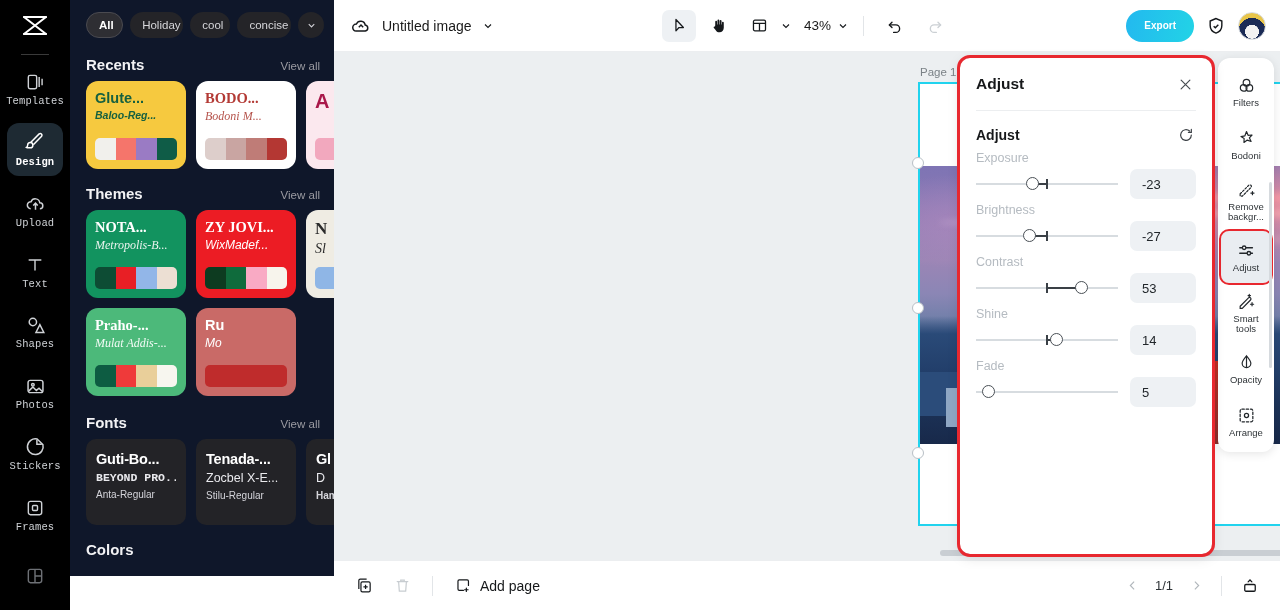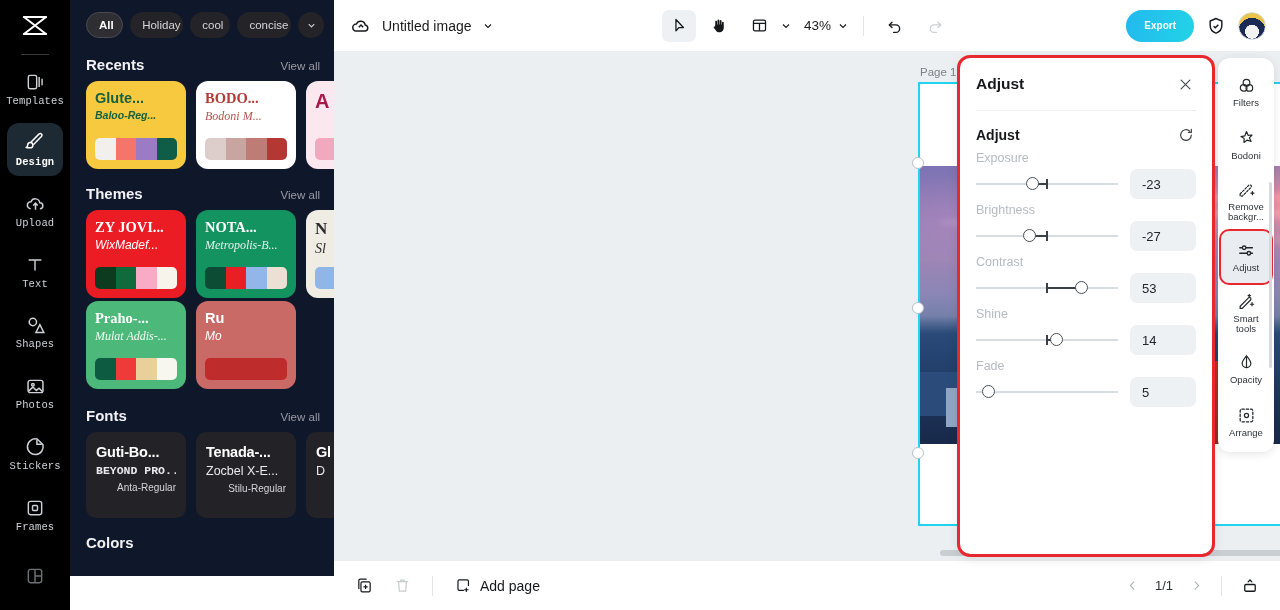--- a/index.html
+++ b/index.html
@@ -56,21 +56,21 @@
   .c-t2 { font-size: 10.5px; line-height: 1.2; margin-top: 3px; white-space: nowrap; overflow: hidden; font-style: italic; }
   .sw { position:absolute; left:9px; right:9px; bottom:9px; height: 22px; border-radius: 5px; overflow:hidden; display:flex; }
   .sw i { flex:1; display:block; }
 
   .fcard {
     width: 100px; height: 86px; border-radius: 10px; flex: 0 0 100px;
     background: #232327; padding: 12px 10px 0 10px; overflow:hidden; cursor:pointer;
   }
   .f1 { font-size: 14.5px; font-weight: 800; color: #fff; white-space:nowrap; overflow:hidden; letter-spacing:-.2px;}
   .f2 { font-size: 12.5px; color: #eaeaee; margin-top: 4px; white-space:nowrap; overflow:hidden; }
-  .f3 { font-size: 10px; color: #d4d4da; margin-top: 5px; white-space:nowrap; overflow:hidden;text-align:right; }
+  .f3 { font-size: 10px; color: #d4d4da; margin-top: 5px; white-space:nowrap; overflow:hidden; }
 
   
   .main { flex: 1; position: relative; background: #eceff1; height: 610px; }
 
   .topbar {
     position:absolute; top:0; left:0; right:0; height: 52px; background:#fff;
     display:flex; align-items:center; border-bottom: 1px solid #eceef0; z-index: 20;
   }
   .tb-left { display:flex; align-items:center; gap: 10px; padding-left: 16px; }
   .doc-title { font-size: 14px; color: #1a1a1a; }
@@ -352,55 +352,55 @@
           </div>
       </div>
 
     </div>
 
     <div class="sec-head" style="padding-top:16px">
       <span class="sec-title">Themes</span>
       <span class="sec-view">View all</span>
     </div>
     <div class="row">
+      <div class="card" style="background:#12935f">
+        <div class="c-pad">
+          <div class="c-t1" style="color:#fff;font-family:'Liberation Serif',serif">NOTA...</div>
+          <div class="c-t2" style="color:#eaf3ee;font-family:'Liberation Serif',serif;font-size:12px">Metropolis-B...</div>
+        </div>
+        <div class="sw">
+          <i style="background:#0d4c34"></i>
+            <i style="background:#e81f25"></i>
+            <i style="background:#92b6e8"></i>
+            <i style="background:#ecdfd3"></i>
+        </div>
+      </div>
       <div class="card" style="background:#ec1c24">
         <div class="c-pad">
           <div class="c-t1" style="color:#fff;font-family:'Liberation Serif',serif">ZY JOVI...</div>
           <div class="c-t2" style="color:#fff;font-size:12px">WixMadef...</div>
         </div>
         <div class="sw">
           <i style="background:#0d3b20"></i>
             <i style="background:#0f6b3c"></i>
             <i style="background:#f9aac4"></i>
             <i style="background:#f7f4ec"></i>
         </div>
       </div>
-      <div class="card" style="background:#12935f">
-        <div class="c-pad">
-          <div class="c-t1" style="color:#fff;font-family:'Liberation Serif',serif">NOTA...</div>
-          <div class="c-t2" style="color:#eaf3ee;font-family:'Liberation Serif',serif;font-size:12px">Metropolis-B...</div>
-        </div>
-        <div class="sw">
-          <i style="background:#0d4c34"></i>
-            <i style="background:#e81f25"></i>
-            <i style="background:#92b6e8"></i>
-            <i style="background:#ecdfd3"></i>
-        </div>
-      </div>
       <div class="card" style="background:#efece3">
         <div class="c-pad">
           <div class="c-t1" style="color:#2b2b2b;font-family:'Liberation Serif',serif;font-size:17px">N</div>
           <div class="c-t2" style="color:#2b2b2b;font-family:'Liberation Serif',serif;font-style:italic;font-size:14px">Sl</div>
         </div>
         <div class="sw">
             <i style="background:#8fb6e6"></i>
           </div>
       </div>
     </div>
-    <div class="row" style="padding-top:3px">
+    <div class="row" style="padding-top:10px">
       <div class="card" style="background:#4cb97a">
         <div class="c-pad">
           <div class="c-t1" style="color:#fff;font-family:'Liberation Serif',serif">Praho-...</div>
           <div class="c-t2" style="color:#f2fbf5;font-family:'Liberation Serif',serif;font-size:12px">Mulat Addis-...</div>
         </div>
         <div class="sw">
           <i style="background:#0d5c42"></i>
             <i style="background:#ef3a3a"></i>
             <i style="background:#e9cf9a"></i>
             <i style="background:#f7f6ef"></i>

